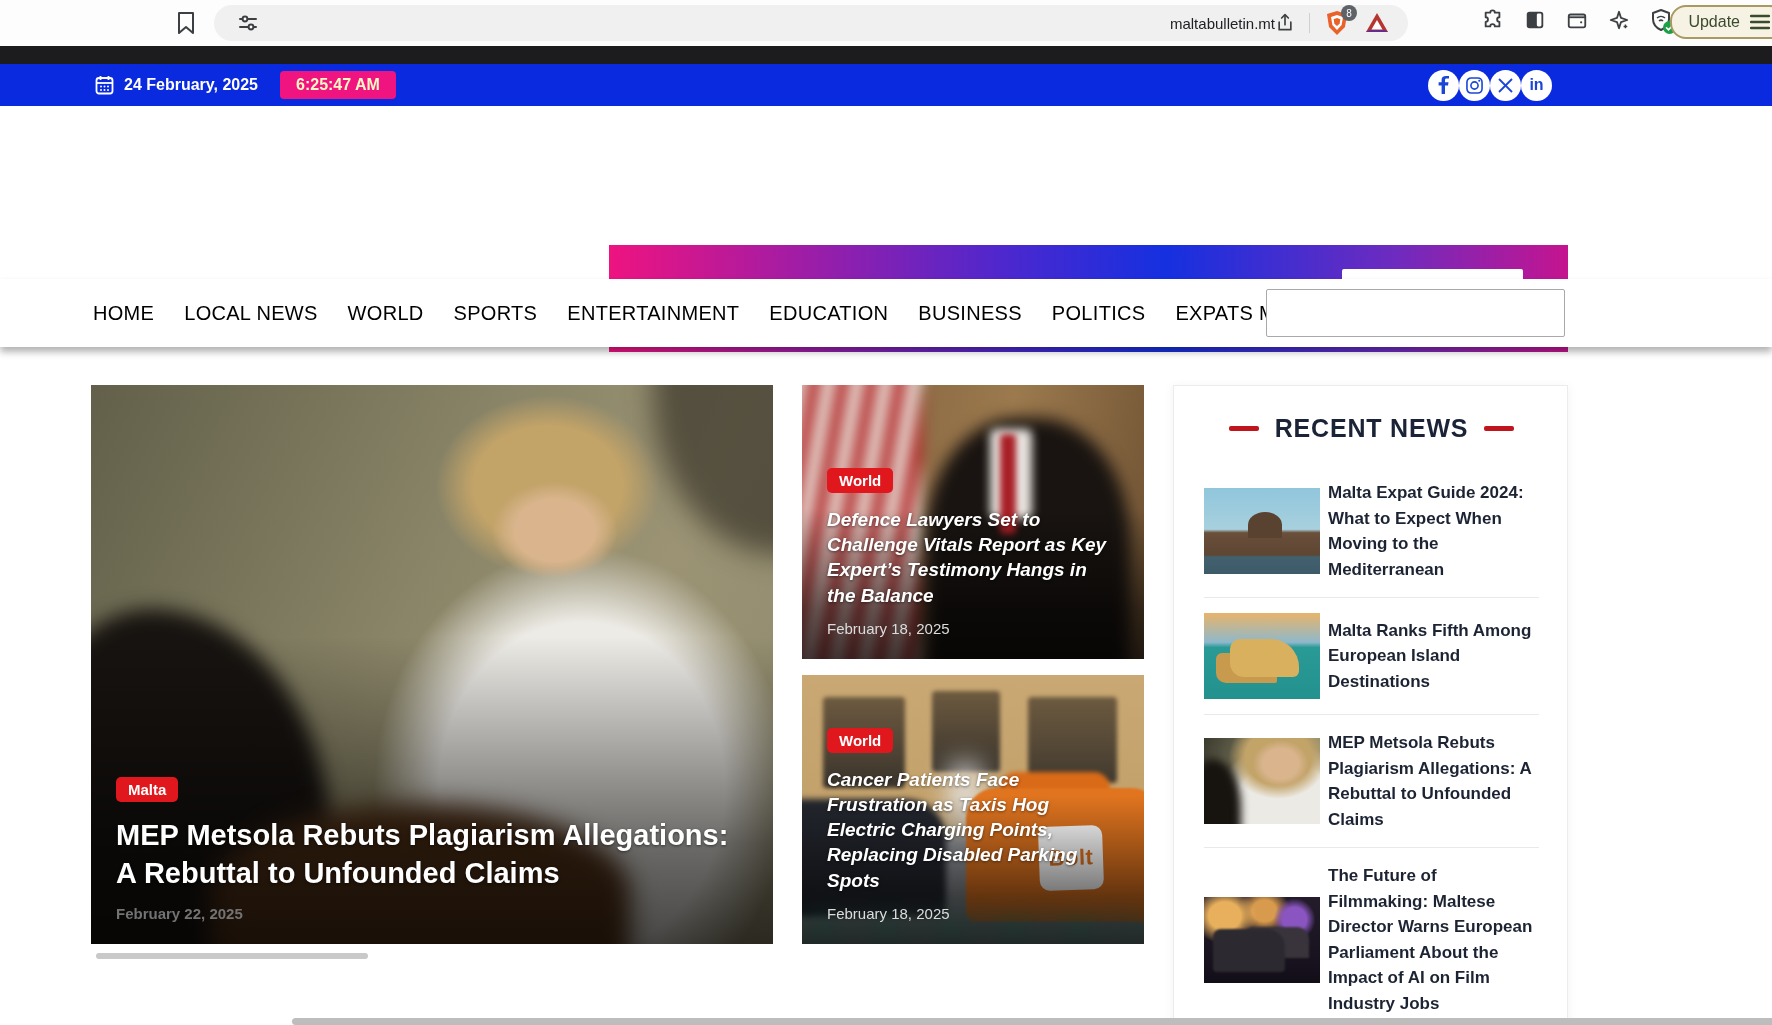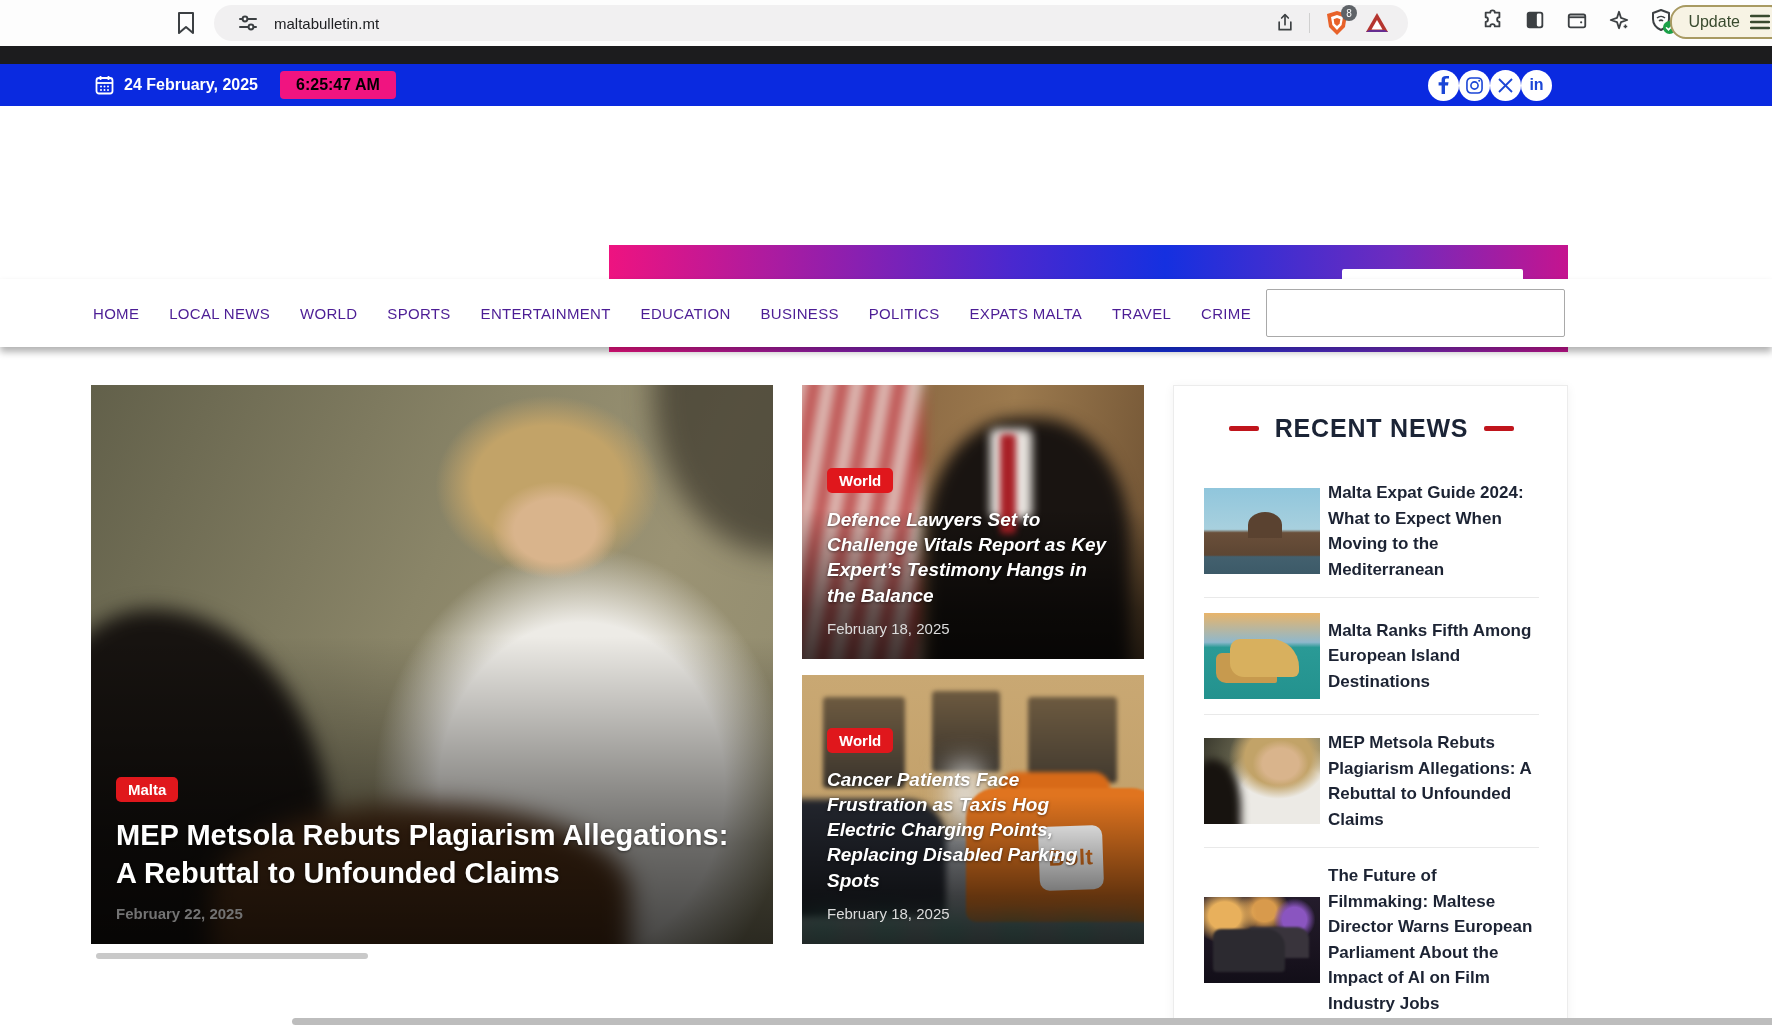--- a/index.html
+++ b/index.html
@@ -3,55 +3,55 @@
 <meta charset="utf-8">
 <style>
   * { margin:0; padding:0; box-sizing:border-box; }
   html,body { width:1772px; height:1025px; overflow:hidden; background:#fff;
     font-family:"Liberation Sans", sans-serif; }
   body { position:relative; }
 
   
   .chrome { position:absolute; left:0; top:0; width:1772px; height:46px; background:#fdfdfd; }
   .bookmark-btn { position:absolute; left:172px; top:9px; width:28px; height:28px; display:flex; align-items:center; justify-content:center; cursor:pointer; }
-  .urlbar { position:absolute; left:214px; top:5px; width:1194px; height:36px; background:#f1f0f1; border-radius:18px; display:flex; align-items:center; padding:0 12px; }
+  .urlbar { position:absolute; left:214px; top:5px; width:1194px; height:36px; background:#f1f0f1; border-radius:18px; display:flex; align-items:center; padding:0 12px;text-align:right; }
   .urlbar .tune { margin-left:12px; }
   .url-text { margin-left:16px; font-size:15px; color:#202124; flex:1; }
   .pill-right { display:flex; align-items:center; gap:14px; margin-right:6px; }
   .pill-div { width:1px; height:20px; background:#d0d0d0; }
   .shield-wrap { position:relative; width:26px; height:26px; }
   .shield-badge { position:absolute; top:-5px; right:-7px; min-width:16px; height:16px; background:#5f6368; color:#fff; border-radius:8px; font-size:10px; display:flex; align-items:center; justify-content:center; padding:0 4px; }
   .chrome-icons { position:absolute; right:100px; top:8px; display:flex; gap:20px; align-items:center; }
   .update-btn { position:absolute; right:-14px; top:5px; height:34px; padding:0 14px 0 16px; background:#f7f3e4; border:2px solid #a89a62; border-radius:16px; display:flex; align-items:center; gap:10px; font-size:16px; color:#394a2e; cursor:pointer; }
   .icon-btn { cursor:pointer; display:flex; align-items:center; justify-content:center; }
 
   .dark-strip { position:absolute; left:0; top:46px; width:1772px; height:18px; background:#1c1c1e; }
 
   
   .topbar { position:absolute; left:0; top:64px; width:1772px; height:42px; background:#0a2ae0; display:flex; align-items:center; }
   .topbar-date { display:flex; align-items:center; gap:10px; margin-left:95px; color:#fff; font-size:16px; font-weight:bold; }
-  .time-badge { margin-left:22px; background:#f01480; color:#000000; font-size:16px; font-weight:bold; padding:5px 16px; border-radius:4px; }
+  .time-badge { margin-left:22px; background:#f01480; color:#fef9c3; font-size:16px; font-weight:bold; padding:5px 16px; border-radius:4px; }
   .social-row { position:absolute; right:220px; display:flex; }
   .social-circle { width:31px; height:31px; border-radius:50%; background:#fff; color:#1b46d6; display:flex; align-items:center; justify-content:center; font-weight:bold; font-size:16px; cursor:pointer; }
 
   
   .header { position:absolute; left:0; top:106px; width:1772px; height:173px; background:#fff; }
   .logo { position:absolute; left:241px; top:176px; display:flex; align-items:center; gap:9px; cursor:pointer; }
   .logo-box { background:#8a1a1a; color:#fff; font-size:15px; letter-spacing:4px; padding:8px 10px; font-weight:bold; }
   .logo-rest { color:#8a1a1a; font-size:17px; font-weight:bold; letter-spacing:2px; }
   .ad-banner { position:absolute; left:609px; top:139px; width:959px; height:107px;
     background:linear-gradient(90deg,#ee1380 0%,#4a28cf 42%,#1530e0 58%,#6e2bbf 82%,#c5148f 100%);
     display:flex; align-items:center; cursor:pointer; }
   .ad-text { color:#fff; font-size:23px; font-weight:bold; margin-left:48px; letter-spacing:0.3px; }
   .ad-btn { position:absolute; right:45px; top:24px; width:181px; height:59px; background:#fff; color:#2330cf; font-size:18px; display:flex; align-items:center; justify-content:center; cursor:pointer; border-radius:2px; }
 
   
   .nav { position:absolute; left:0; top:279px; width:1772px; height:68px; background:#fff; box-shadow:0 5px 7px rgba(0,0,0,0.30); display:flex; align-items:center; z-index:5; }
   .nav-items { display:flex; margin-left:93px; gap:30px; }
-  .nav-item { font-size:15px; color:#4c1d95; letter-spacing:0.3px; cursor:pointer; white-space:nowrap;text-align:center; }
+  .nav-item { font-size:20px; color:#000000; letter-spacing:0.3px; cursor:pointer; white-space:nowrap;text-align:center; }
   .search-input { position:absolute; left:1266px; top:10px; width:299px; height:48px; border:1px solid #a9a9a9; border-radius:2px; background:#fff; font-size:15px; padding:0 12px; outline:none; }
 
   
   .story-card { position:absolute; overflow:hidden; cursor:pointer; }
   .story-overlay { position:absolute; left:0; right:0; bottom:0; top:0; background:linear-gradient(180deg,rgba(0,0,0,0) 45%,rgba(0,0,0,0.55) 82%,rgba(0,0,0,0.7) 100%); }
   .story-meta { position:absolute; left:0; right:0; bottom:0; padding:0 25px 22px 25px; display:flex; flex-direction:column; align-items:flex-start; }
   .tag { background:#e0171c; color:#fff; font-size:15px; font-weight:bold; padding:4px 12px; border-radius:5px; margin-bottom:14px; }
   .story-title { color:#fff; font-weight:bold; line-height:1.33; text-shadow:0 1px 3px rgba(0,0,0,0.5); }
   .story-date { font-size:15px; margin-top:12px; }
 

